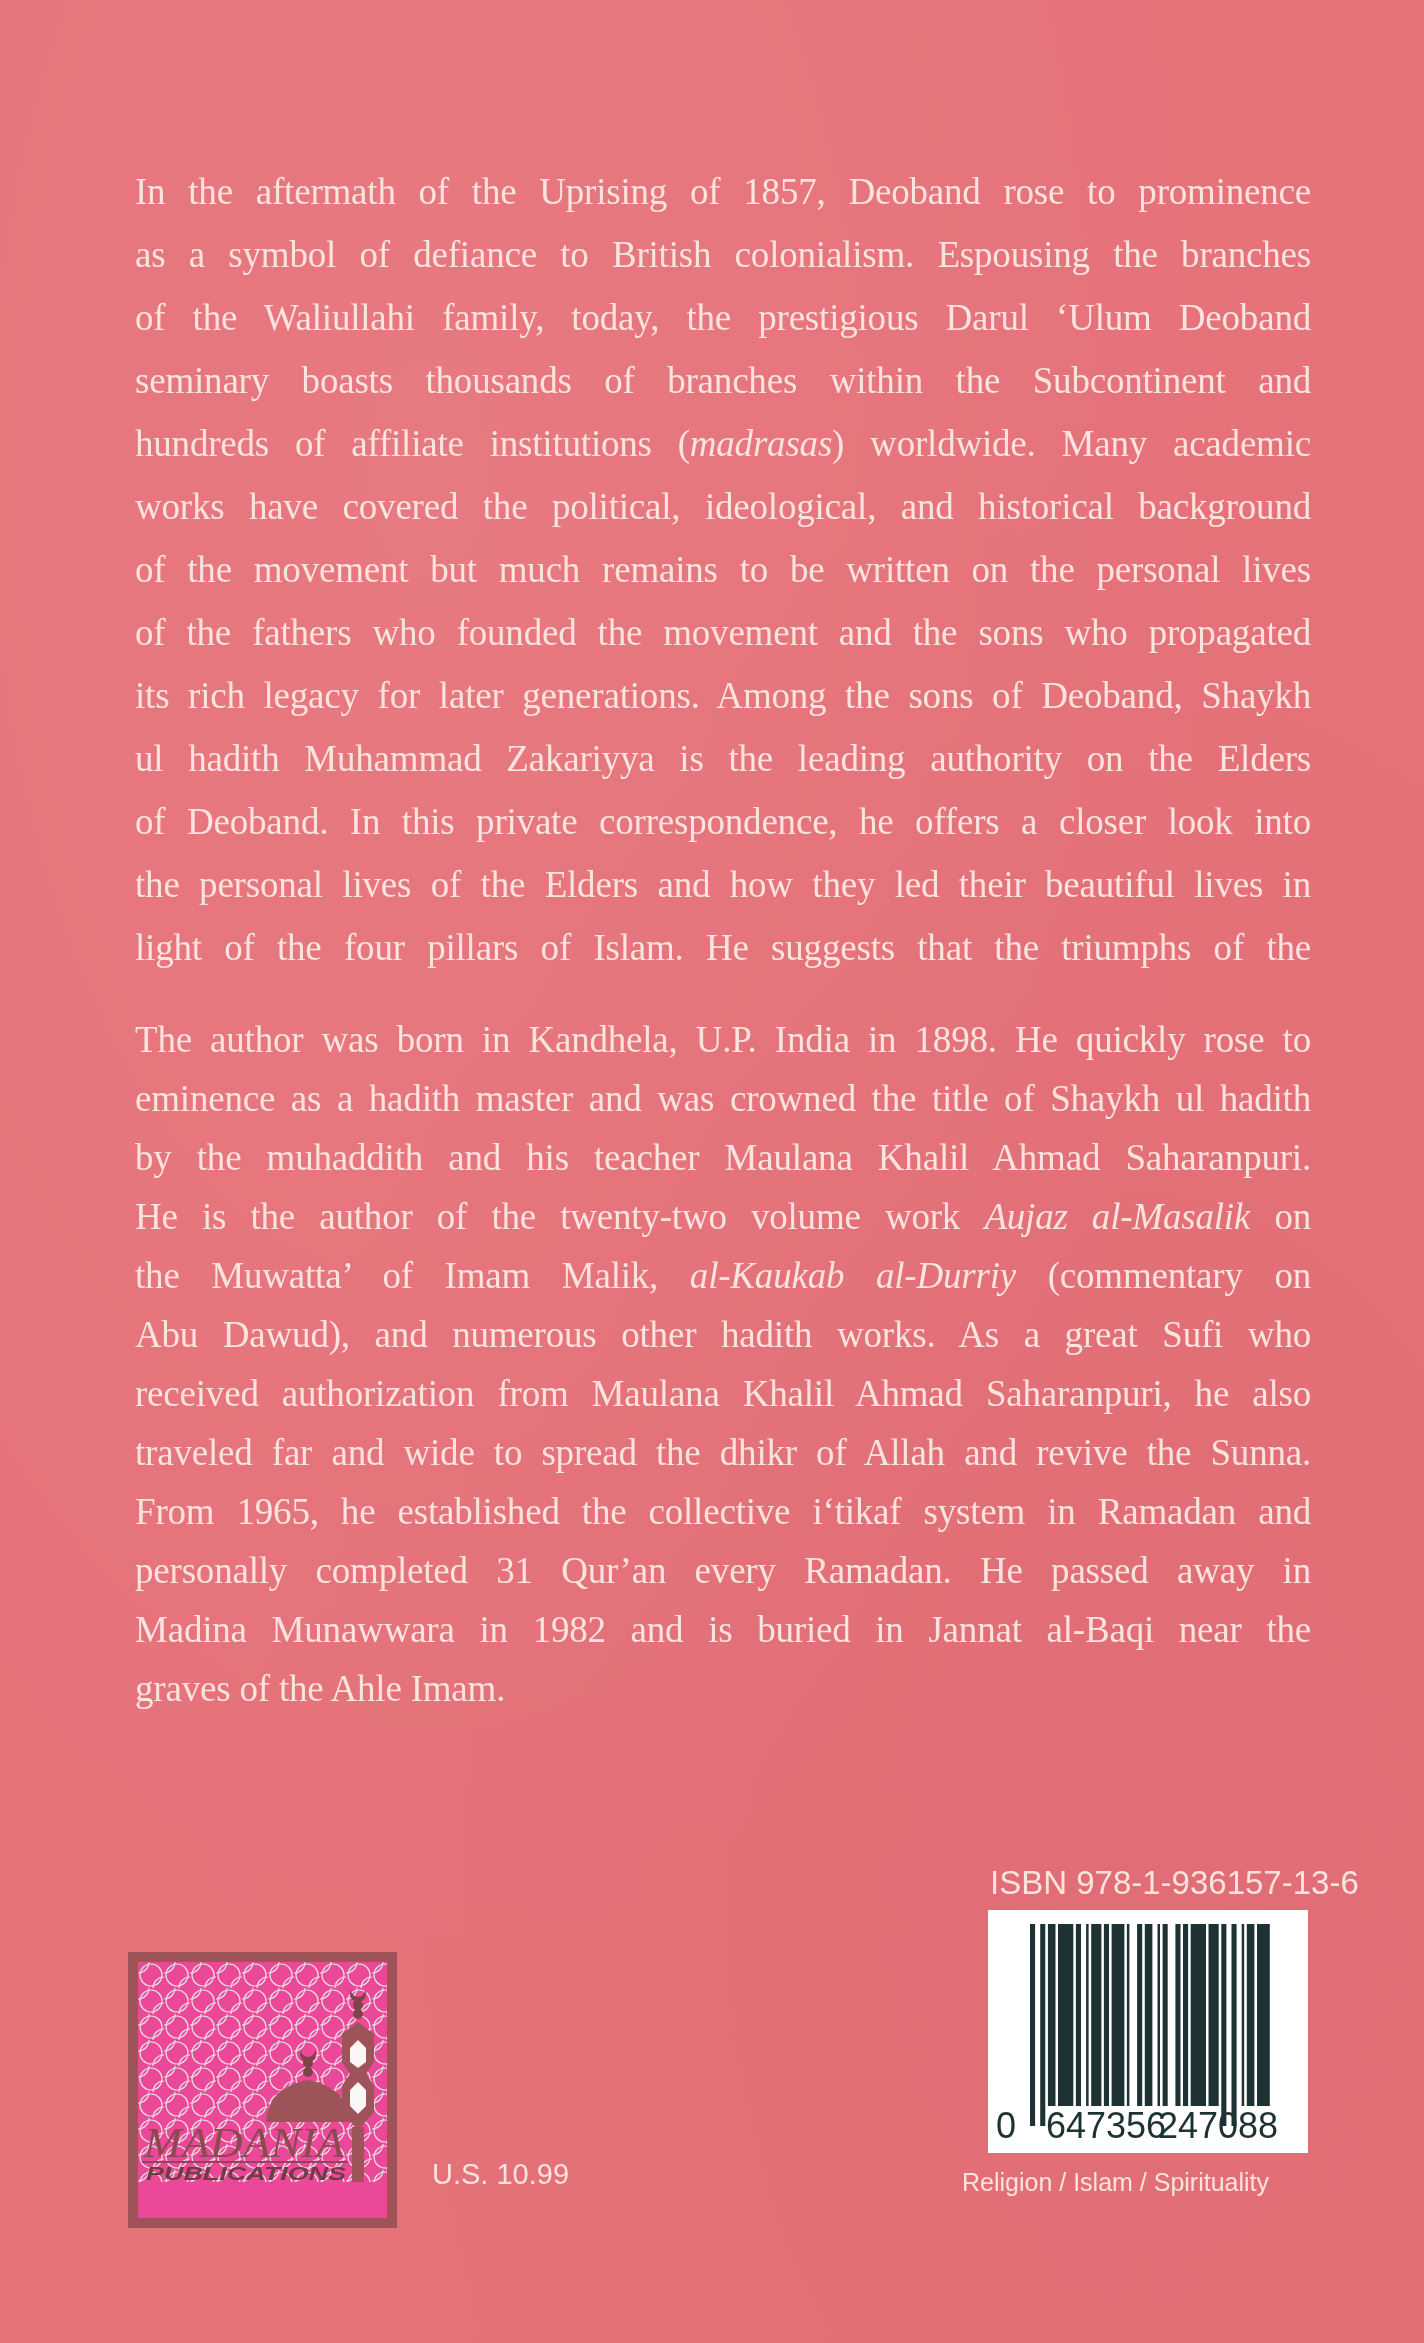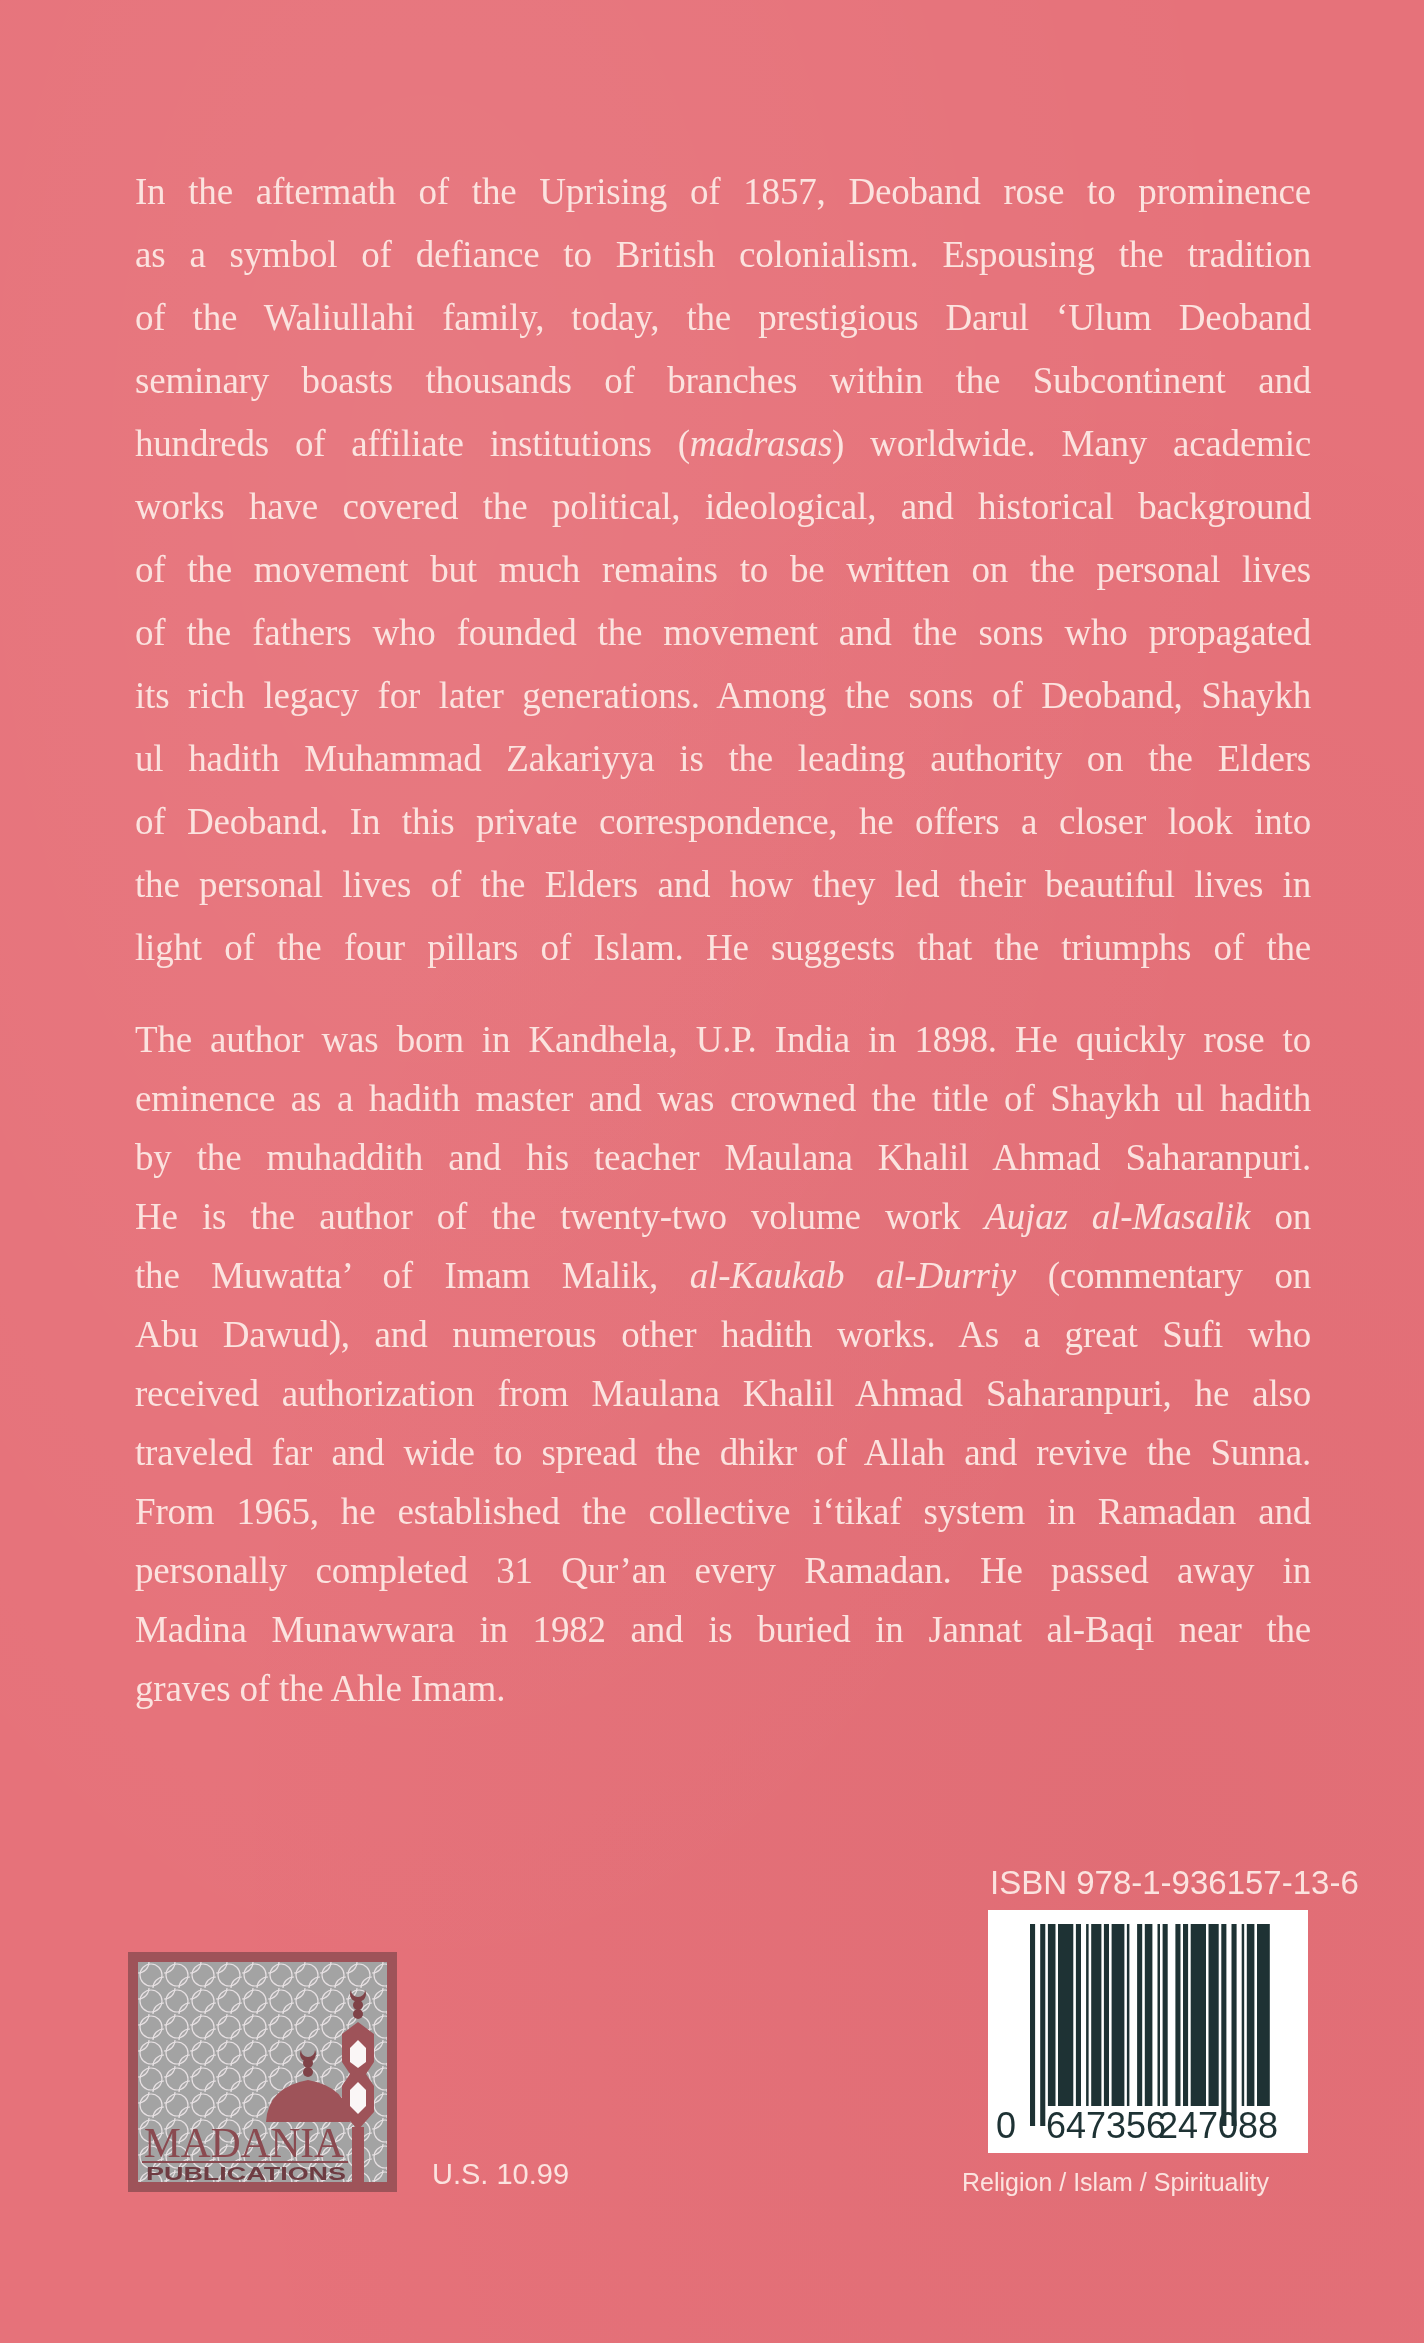--- a/index.html
+++ b/index.html
@@ -15,23 +15,24 @@
   .line {
     position:absolute; left:0; width:1176px; height:60px;
     font-size:37px; line-height:60px; white-space:nowrap;
     text-align:justify; text-align-last:justify;
     letter-spacing:-0.2px;
   }
   .line.last { text-align-last:left; }
   .line i { font-style:italic; }
 
   .logo {
-    position:absolute; left:128px; top:1952px; width:269px; height:240px;
-    box-sizing:border-box; border:10px solid #9E5359; background:#a3a3a3;
+    position:absolute; left:128px; top:1952px; width:269px; height:276px;
+    box-sizing:border-box; border:10px solid #9E5359; background:#ec4899;
     overflow:hidden;
+    font-style:italic;
   }
   .logo svg { position:absolute; left:0; top:0; }
   .price {
     position:absolute; left:432px; top:2158px; color:#FBE3DF;
     font-family:"Liberation Sans", "DejaVu Sans", sans-serif; font-size:29px;
   }
   .isbn {
     position:absolute; left:990px; top:1864px; width:318px; color:#FBE3DF;
     font-family:"Liberation Sans", "DejaVu Sans", sans-serif; font-size:33px;
     text-align:right; white-space:nowrap;
@@ -52,21 +53,21 @@
   }
 </style>
 </head>
 <body>
 
 <div>
 
   <div class="blurb">
 
     <div class="line" style="top:162px">In the aftermath of the Uprising of 1857, Deoband rose to prominence</div>
-    <div class="line" style="top:225px">as a symbol of defiance to British colonialism. Espousing the tradition</div>
+    <div class="line" style="top:225px">as a symbol of defiance to British colonialism. Espousing the branches</div>
     <div class="line" style="top:288px">of the Waliullahi family, today, the prestigious Darul ‘Ulum Deoband</div>
     <div class="line" style="top:351px">seminary boasts thousands of branches within the Subcontinent and</div>
     <div class="line" style="top:414px"><span>hundreds of affiliate institutions</span> (<i>madrasas</i>)<span> worldwide. Many academic</span></div>
     <div class="line" style="top:477px">works have covered the political, ideological, and historical background</div>
     <div class="line" style="top:540px">of the movement but much remains to be written on the personal lives</div>
     <div class="line" style="top:603px">of the fathers who founded the movement and the sons who propagated</div>
     <div class="line" style="top:666px">its rich legacy for later generations. Among the sons of Deoband, Shaykh</div>
     <div class="line" style="top:729px">ul hadith Muhammad Zakariyya is the leading authority on the Elders</div>
     <div class="line" style="top:792px">of Deoband. In this private correspondence, he offers a closer look into</div>
     <div class="line" style="top:855px">the personal lives of the Elders and how they led their beautiful lives in</div>

